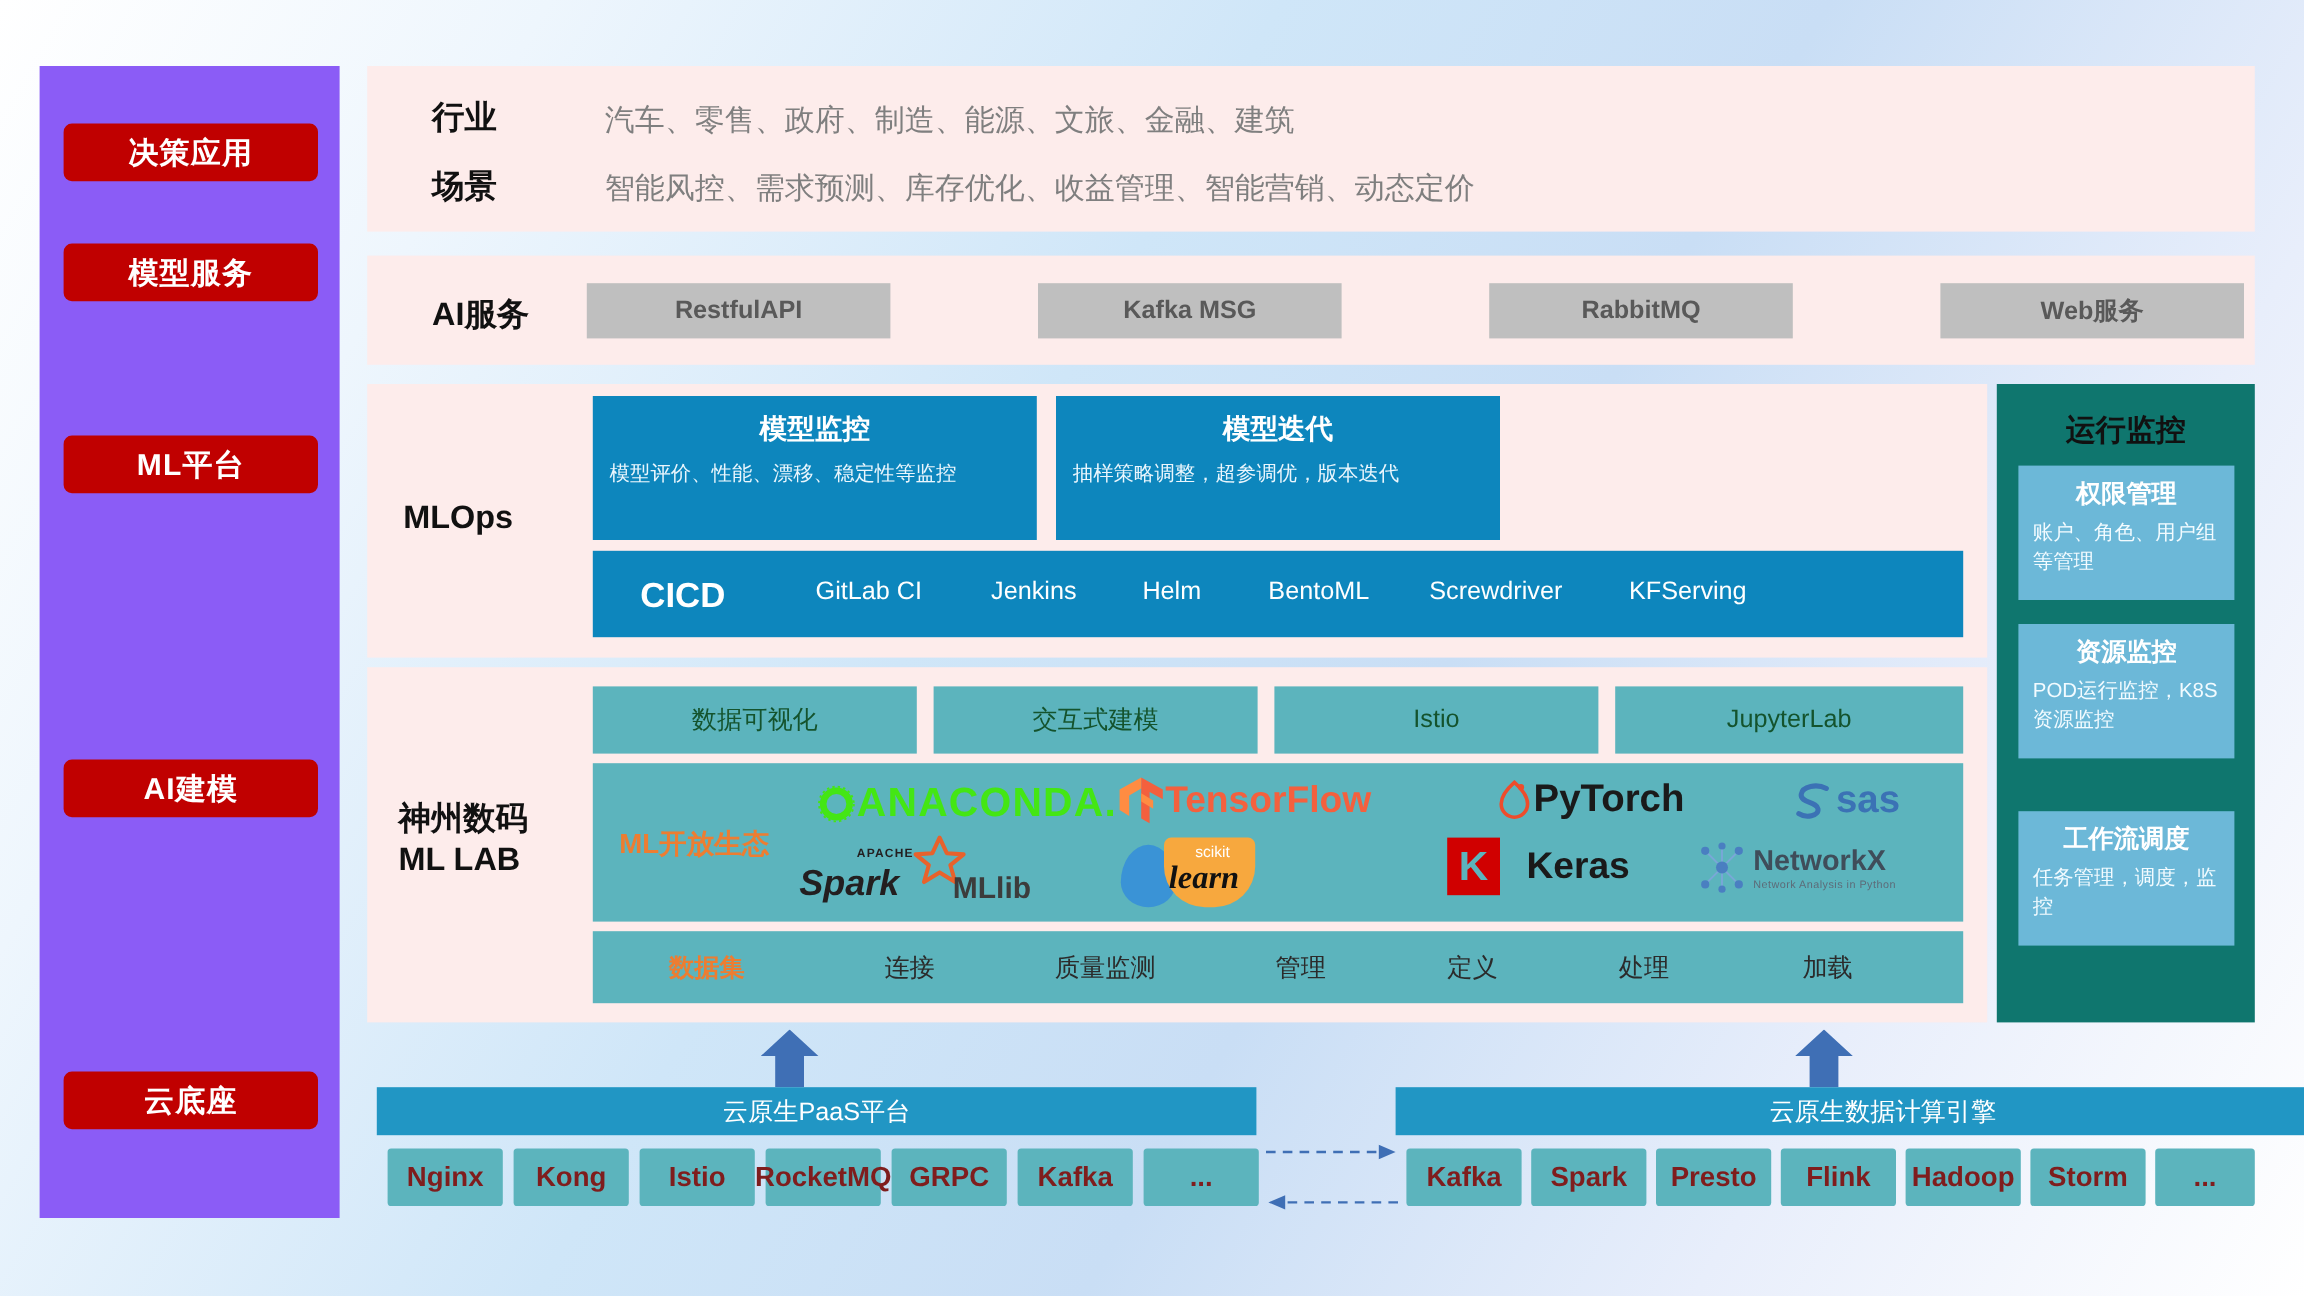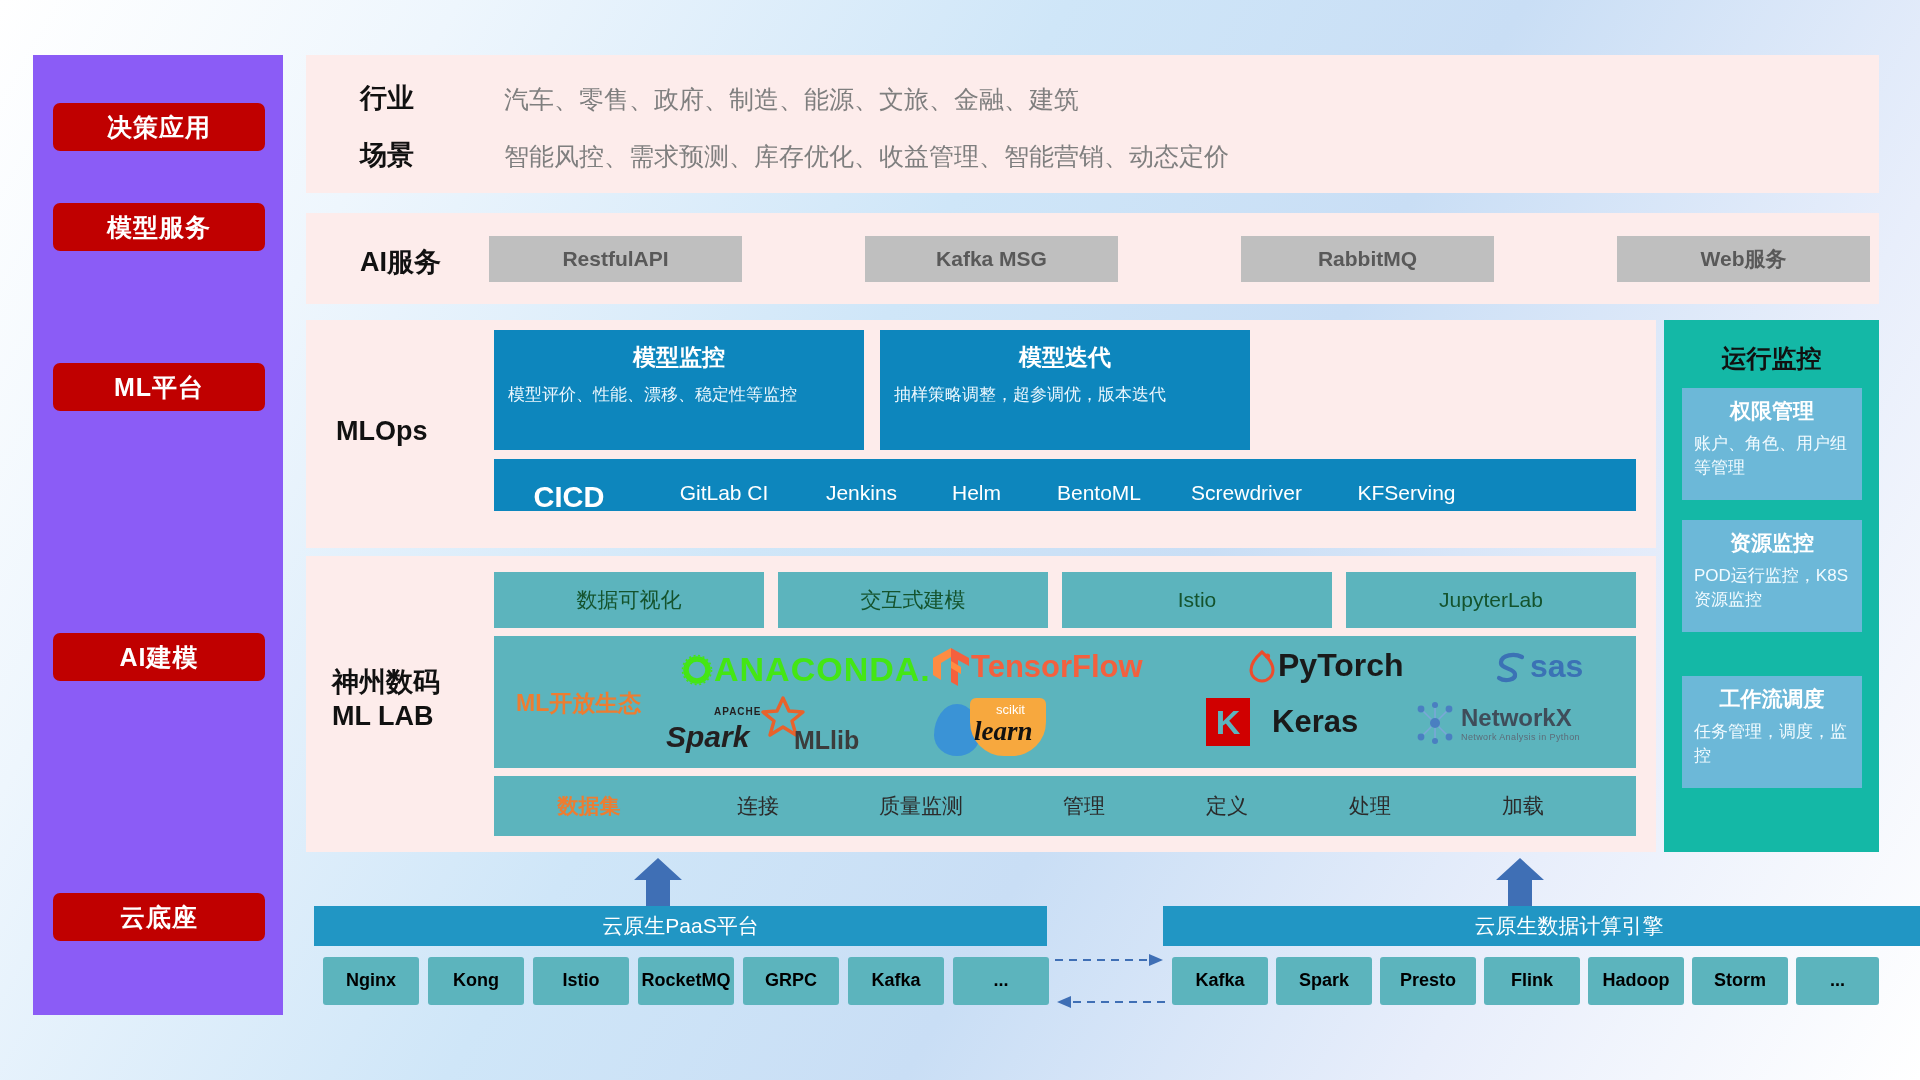--- a/index.html
+++ b/index.html
@@ -66,34 +66,34 @@
     position:absolute; background:#5cb4bd; color:#14532d;
     font-weight:normal; font-size:21px;
     display:flex; align-items:center; justify-content:center;
   }
   #eco-panel{ position:absolute; background:#5cb4bd; }
   #ds-strip{ position:absolute; background:#5cb4bd; display:flex; align-items:center; }
   #ds-strip .dcell{ text-align:center; font-size:21px; color:#2b2b2b; }
   #ds-strip .dcell.lead{ color:#ed7d31; font-weight:bold; }
 
   
-  #mon-panel{ position:absolute; background:#14b8a6; }
+  #mon-panel{ position:absolute; background:#0f766e; }
   #mon-title{ position:absolute; font-weight:bold; font-size:25px; color:#111; width:100%; text-align:center; }
   .mcard{ position:absolute; background:#6cb8d8; color:#fff; overflow:hidden; }
   .mcard .mt{ display:block; text-align:center; font-weight:bold; font-size:21px; margin-top:9px; }
   .mcard .md{ display:block; font-size:17px; line-height:1.4; margin:7px 12px 0 12px; color:#f2fbff; }
 
   
   .cloudbar{
     position:absolute; background:#2196c4; color:#fff;
     font-size:21px; display:flex; align-items:center; justify-content:center;
   }
   .tchip{
-    position:absolute; background:#5cb4bd; color:#000000;
-    font-weight:bold; font-size:18px; line-height:1.1;
+    position:absolute; background:#5cb4bd; color:#7f1d1d;
+    font-weight:bold; font-size:23px; line-height:1.1;
     display:flex; align-items:center; justify-content:center; text-align:center;
     border-radius:3px; padding:0 3px;
   }
 
   .arrow-up{ position:absolute; }
 
   
   .logo{ position:absolute; display:flex; align-items:center; }
   .logo .txt{ font-weight:bold; white-space:nowrap; }
 
@@ -145,21 +145,21 @@
 
     <div class="bcard" style="left:188px; top:10px;  width:370px; height:120px;">
       <span class="bt">模型监控</span>
       <span class="bd">模型评价、性能、漂移、稳定性等监控</span>
     </div>
     <div class="bcard" style="left:574px; top:10px;  width:370px; height:120px;">
       <span class="bt">模型迭代</span>
       <span class="bd">抽样策略调整，超参调优，版本迭代</span>
     </div>
 
-    <div id="cicd-strip" style="left:188px; top:139px; width:1142px; height:52px;">
+    <div id="cicd-strip" style="left:188px; top:139px; width:1142px; height:72px;">
       <div class="cell lead" style="width:150px;">CICD</div>
       <div class="cell" style="width:160px;">GitLab CI</div>
       <div class="cell" style="width:115px;">Jenkins</div>
       <div class="cell" style="width:115px;">Helm</div>
       <div class="cell" style="width:130px;">BentoML</div>
       <div class="cell" style="width:165px;">Screwdriver</div>
       <div class="cell" style="width:155px;">KFServing</div>
     </div>
   </div>
 

